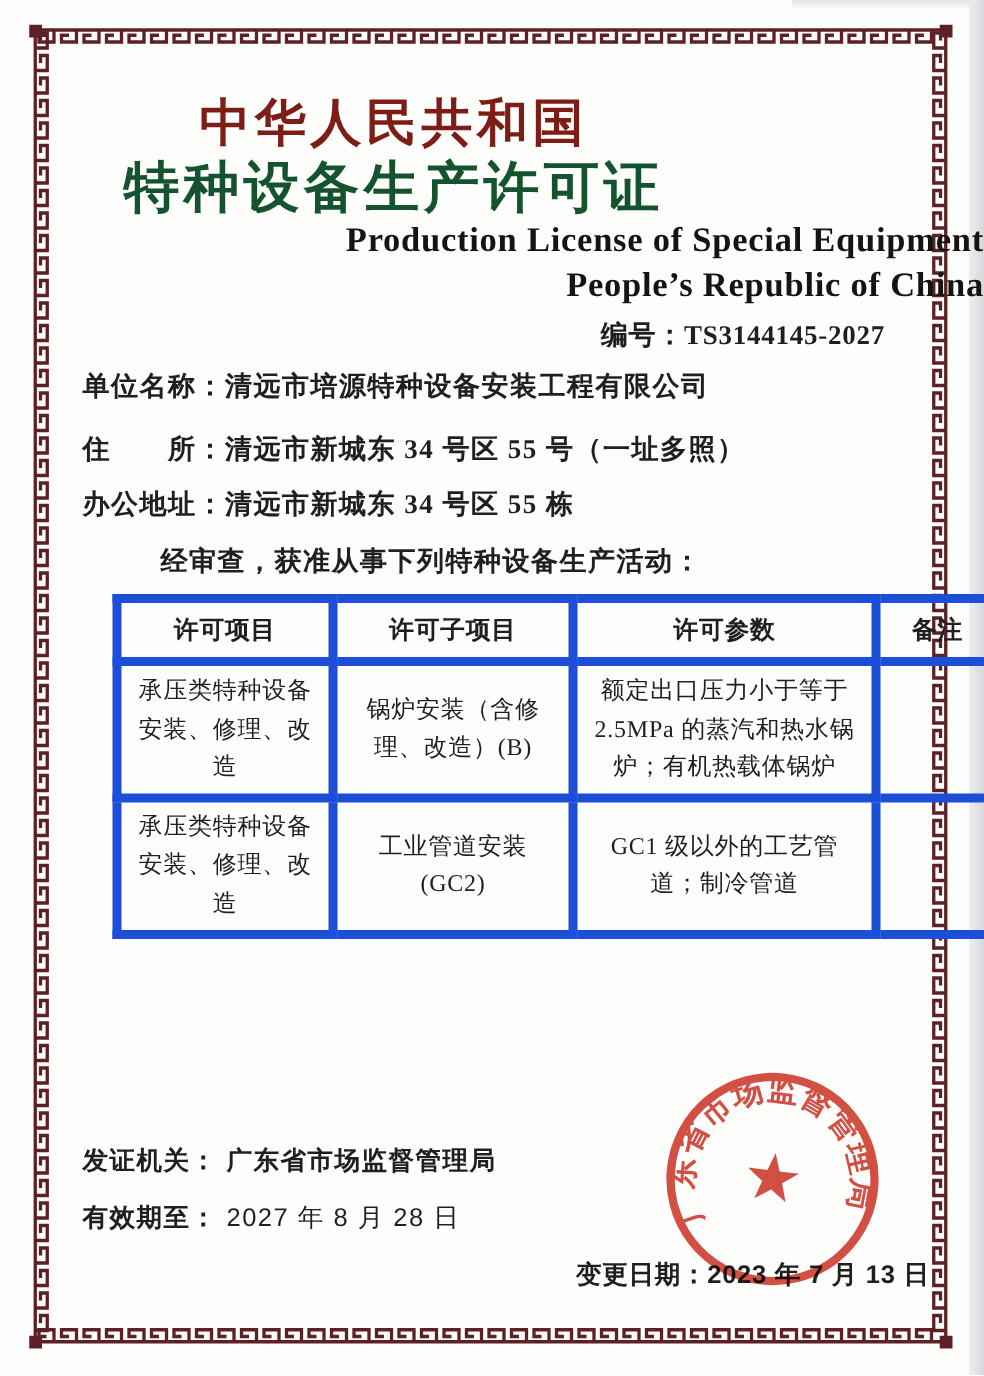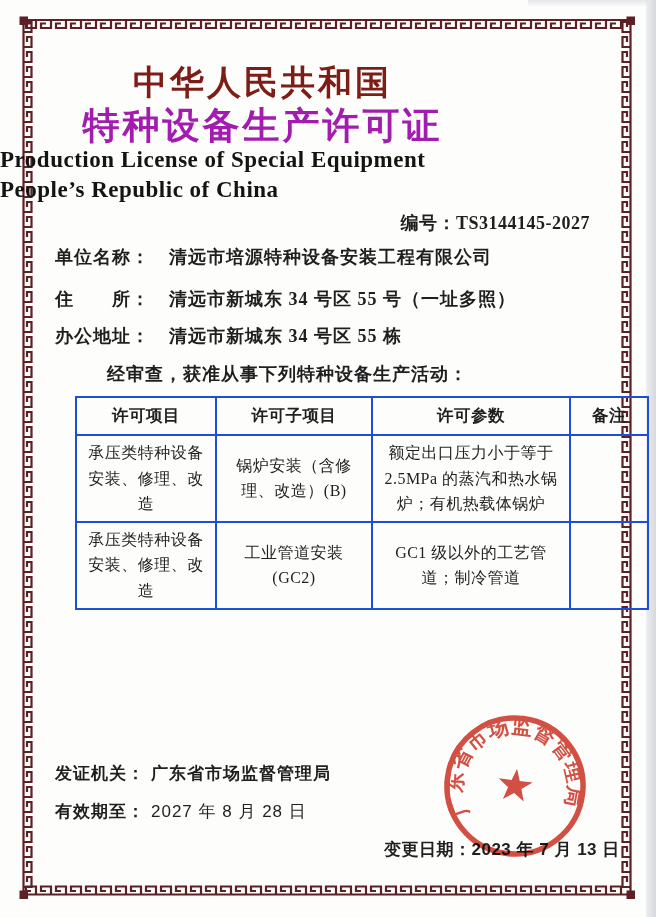--- a/index.html
+++ b/index.html
@@ -23,44 +23,44 @@
   .border-svg, .seal-svg { position: absolute; left: 0; top: 0; pointer-events: none; }
   .abs { position: absolute; }
 
   .title-cn {
     width: 525px; text-align: center; font-weight: 700; color: #7e1c16;
     letter-spacing: 3px; line-height: 1.1;
   }
   .title-cn.l1 { top: 64px; font-size: 34px; }
   .title-cn.l2 { top: 106px; font-size: 37px; }
   .title-en {
-    width: 656px; text-align: left; font-weight: 600; color: #141414;
+    width: 656px; text-align: right; font-weight: 600; color: #141414;
     font-size: 23px; letter-spacing: 0.5px;
   }
   .title-en.l1 { top: 147px; }
   .title-en.l2 { top: 177px; }
 
   .license-no {
     top: 211px; right: 66px; font-size: 18px; font-weight: 700; letter-spacing: 0.5px;
   }
 
   .field { left: 55px; font-size: 18px; font-weight: 600; letter-spacing: 1px; white-space: nowrap; }
-  .field .val { margin-left: 19px; text-align: right; }
+  .field .val { margin-left: 0; text-align: right; }
   .field.f0 { top: 245px; }
   .field.f1 { top: 287px; }
   .field.f2 { top: 324px; }
   .review-note { left: 107px; top: 362px; font-size: 18px; font-weight: 600; letter-spacing: 1px; }
 
   table.license-table {
     position: absolute; left: 75px; top: 396px; width: 500px;
     border-collapse: collapse; table-layout: fixed;
     font-size: 16px; font-weight: 500; letter-spacing: 0.5px;
   }
   table.license-table th, table.license-table td {
-    border: 2px solid #1d4ed8; text-align: center; vertical-align: middle;
+    border: 6px solid #1d4ed8; text-align: center; vertical-align: middle;
     padding: 4px 8px; line-height: 1.6;
   }
   table.license-table th { font-weight: 600; height: 28px; font-size: 16.5px; }
   table.license-table td { height: 74px; }
   .col-1 { width: 122px; } .col-2 { width: 138px; } .col-3 { width: 180px; } .col-4 { width: 60px; }
 
   .footer-line { font-size: 17px; font-weight: 600; letter-spacing: 1px; white-space: nowrap; }
   .footer-line .val { margin-left: 6px; }
   .authority-line { left: 55px; top: 762px; }
   .valid-line { left: 55px; top: 800px; }
@@ -85,21 +85,21 @@
       <path d="M23 894.5 H634 M36 894.5 V886.5 H26 V891 H31 M51 894.5 V886.5 H41 V891 H46 M66 894.5 V886.5 H56 V891 H61 M81 894.5 V886.5 H71 V891 H76 M96 894.5 V886.5 H86 V891 H91 M111 894.5 V886.5 H101 V891 H106 M126 894.5 V886.5 H116 V891 H121 M141 894.5 V886.5 H131 V891 H136 M156 894.5 V886.5 H146 V891 H151 M171 894.5 V886.5 H161 V891 H166 M186 894.5 V886.5 H176 V891 H181 M201 894.5 V886.5 H191 V891 H196 M216 894.5 V886.5 H206 V891 H211 M231 894.5 V886.5 H221 V891 H226 M246 894.5 V886.5 H236 V891 H241 M261 894.5 V886.5 H251 V891 H256 M276 894.5 V886.5 H266 V891 H271 M291 894.5 V886.5 H281 V891 H286 M306 894.5 V886.5 H296 V891 H301 M321 894.5 V886.5 H311 V891 H316 M336 894.5 V886.5 H326 V891 H331 M351 894.5 V886.5 H341 V891 H346 M366 894.5 V886.5 H356 V891 H361 M381 894.5 V886.5 H371 V891 H376 M396 894.5 V886.5 H386 V891 H391 M411 894.5 V886.5 H401 V891 H406 M426 894.5 V886.5 H416 V891 H421 M441 894.5 V886.5 H431 V891 H436 M456 894.5 V886.5 H446 V891 H451 M471 894.5 V886.5 H461 V891 H466 M486 894.5 V886.5 H476 V891 H481 M501 894.5 V886.5 H491 V891 H496 M516 894.5 V886.5 H506 V891 H511 M531 894.5 V886.5 H521 V891 H526 M546 894.5 V886.5 H536 V891 H541 M561 894.5 V886.5 H551 V891 H556 M576 894.5 V886.5 H566 V891 H571 M591 894.5 V886.5 H581 V891 H586 M606 894.5 V886.5 H596 V891 H601 M621 894.5 V886.5 H611 V891 H616" fill="none" stroke="#5d2125" stroke-width="2.2"></path>
       <path d="M23.5 19 V896 M23.5 32 H31.5 V22 H27 V27 M23.5 47 H31.5 V37 H27 V42 M23.5 62 H31.5 V52 H27 V57 M23.5 77 H31.5 V67 H27 V72 M23.5 92 H31.5 V82 H27 V87 M23.5 107 H31.5 V97 H27 V102 M23.5 122 H31.5 V112 H27 V117 M23.5 137 H31.5 V127 H27 V132 M23.5 152 H31.5 V142 H27 V147 M23.5 167 H31.5 V157 H27 V162 M23.5 182 H31.5 V172 H27 V177 M23.5 197 H31.5 V187 H27 V192 M23.5 212 H31.5 V202 H27 V207 M23.5 227 H31.5 V217 H27 V222 M23.5 242 H31.5 V232 H27 V237 M23.5 257 H31.5 V247 H27 V252 M23.5 272 H31.5 V262 H27 V267 M23.5 287 H31.5 V277 H27 V282 M23.5 302 H31.5 V292 H27 V297 M23.5 317 H31.5 V307 H27 V312 M23.5 332 H31.5 V322 H27 V327 M23.5 347 H31.5 V337 H27 V342 M23.5 362 H31.5 V352 H27 V357 M23.5 377 H31.5 V367 H27 V372 M23.5 392 H31.5 V382 H27 V387 M23.5 407 H31.5 V397 H27 V402 M23.5 422 H31.5 V412 H27 V417 M23.5 437 H31.5 V427 H27 V432 M23.5 452 H31.5 V442 H27 V447 M23.5 467 H31.5 V457 H27 V462 M23.5 482 H31.5 V472 H27 V477 M23.5 497 H31.5 V487 H27 V492 M23.5 512 H31.5 V502 H27 V507 M23.5 527 H31.5 V517 H27 V522 M23.5 542 H31.5 V532 H27 V537 M23.5 557 H31.5 V547 H27 V552 M23.5 572 H31.5 V562 H27 V567 M23.5 587 H31.5 V577 H27 V582 M23.5 602 H31.5 V592 H27 V597 M23.5 617 H31.5 V607 H27 V612 M23.5 632 H31.5 V622 H27 V627 M23.5 647 H31.5 V637 H27 V642 M23.5 662 H31.5 V652 H27 V657 M23.5 677 H31.5 V667 H27 V672 M23.5 692 H31.5 V682 H27 V687 M23.5 707 H31.5 V697 H27 V702 M23.5 722 H31.5 V712 H27 V717 M23.5 737 H31.5 V727 H27 V732 M23.5 752 H31.5 V742 H27 V747 M23.5 767 H31.5 V757 H27 V762 M23.5 782 H31.5 V772 H27 V777 M23.5 797 H31.5 V787 H27 V792 M23.5 812 H31.5 V802 H27 V807 M23.5 827 H31.5 V817 H27 V822 M23.5 842 H31.5 V832 H27 V837 M23.5 857 H31.5 V847 H27 V852 M23.5 872 H31.5 V862 H27 V867 M23.5 887 H31.5 V877 H27 V882" fill="none" stroke="#5d2125" stroke-width="2.2"></path>
       <path d="M630.5 19 V896 M630.5 32 H622.5 V22 H627 V27 M630.5 47 H622.5 V37 H627 V42 M630.5 62 H622.5 V52 H627 V57 M630.5 77 H622.5 V67 H627 V72 M630.5 92 H622.5 V82 H627 V87 M630.5 107 H622.5 V97 H627 V102 M630.5 122 H622.5 V112 H627 V117 M630.5 137 H622.5 V127 H627 V132 M630.5 152 H622.5 V142 H627 V147 M630.5 167 H622.5 V157 H627 V162 M630.5 182 H622.5 V172 H627 V177 M630.5 197 H622.5 V187 H627 V192 M630.5 212 H622.5 V202 H627 V207 M630.5 227 H622.5 V217 H627 V222 M630.5 242 H622.5 V232 H627 V237 M630.5 257 H622.5 V247 H627 V252 M630.5 272 H622.5 V262 H627 V267 M630.5 287 H622.5 V277 H627 V282 M630.5 302 H622.5 V292 H627 V297 M630.5 317 H622.5 V307 H627 V312 M630.5 332 H622.5 V322 H627 V327 M630.5 347 H622.5 V337 H627 V342 M630.5 362 H622.5 V352 H627 V357 M630.5 377 H622.5 V367 H627 V372 M630.5 392 H622.5 V382 H627 V387 M630.5 407 H622.5 V397 H627 V402 M630.5 422 H622.5 V412 H627 V417 M630.5 437 H622.5 V427 H627 V432 M630.5 452 H622.5 V442 H627 V447 M630.5 467 H622.5 V457 H627 V462 M630.5 482 H622.5 V472 H627 V477 M630.5 497 H622.5 V487 H627 V492 M630.5 512 H622.5 V502 H627 V507 M630.5 527 H622.5 V517 H627 V522 M630.5 542 H622.5 V532 H627 V537 M630.5 557 H622.5 V547 H627 V552 M630.5 572 H622.5 V562 H627 V567 M630.5 587 H622.5 V577 H627 V582 M630.5 602 H622.5 V592 H627 V597 M630.5 617 H622.5 V607 H627 V612 M630.5 632 H622.5 V622 H627 V627 M630.5 647 H622.5 V637 H627 V642 M630.5 662 H622.5 V652 H627 V657 M630.5 677 H622.5 V667 H627 V672 M630.5 692 H622.5 V682 H627 V687 M630.5 707 H622.5 V697 H627 V702 M630.5 722 H622.5 V712 H627 V717 M630.5 737 H622.5 V727 H627 V732 M630.5 752 H622.5 V742 H627 V747 M630.5 767 H622.5 V757 H627 V762 M630.5 782 H622.5 V772 H627 V777 M630.5 797 H622.5 V787 H627 V792 M630.5 812 H622.5 V802 H627 V807 M630.5 827 H622.5 V817 H627 V822 M630.5 842 H622.5 V832 H627 V837 M630.5 857 H622.5 V847 H627 V852 M630.5 872 H622.5 V862 H627 V867 M630.5 887 H622.5 V877 H627 V882" fill="none" stroke="#5d2125" stroke-width="2.2"></path>
       <rect x="19.5" y="16.5" width="8.5" height="8.5" fill="#5d2125"></rect>
       <rect x="626.5" y="16.5" width="8.5" height="8.5" fill="#5d2125"></rect>
       <rect x="19.5" y="890.5" width="8.5" height="8.5" fill="#5d2125"></rect>
       <rect x="626.5" y="890.5" width="8.5" height="8.5" fill="#5d2125"></rect>
     </svg>
 
   <div class="abs title-cn l1" style="color: rgb(126, 28, 22);">中华人民共和国</div>
-  <div class="abs title-cn l2" style="color: #a21caf;">特种设备生产许可证</div>
+  <div class="abs title-cn l2" style="color: #14532d;">特种设备生产许可证</div>
   <div class="abs title-en l1">Production License of Special Equipment</div>
   <div class="abs title-en l2">People’s Republic of China</div>
 
   <div class="abs license-no"><span>编号：</span><span>TS3144145-2027</span></div>
 
   <div class="abs field f0"><span class="lbl">单位名称：</span><span class="val">清远市培源特种设备安装工程有限公司</span></div>
   <div class="abs field f1"><span class="lbl">住　　所：</span><span class="val">清远市新城东 34 号区 55 号（一址多照）</span></div>
   <div class="abs field f2"><span class="lbl">办公地址：</span><span class="val">清远市新城东 34 号区 55 栋</span></div>
 
   <div class="abs review-note">经审查，获准从事下列特种设备生产活动：</div>

